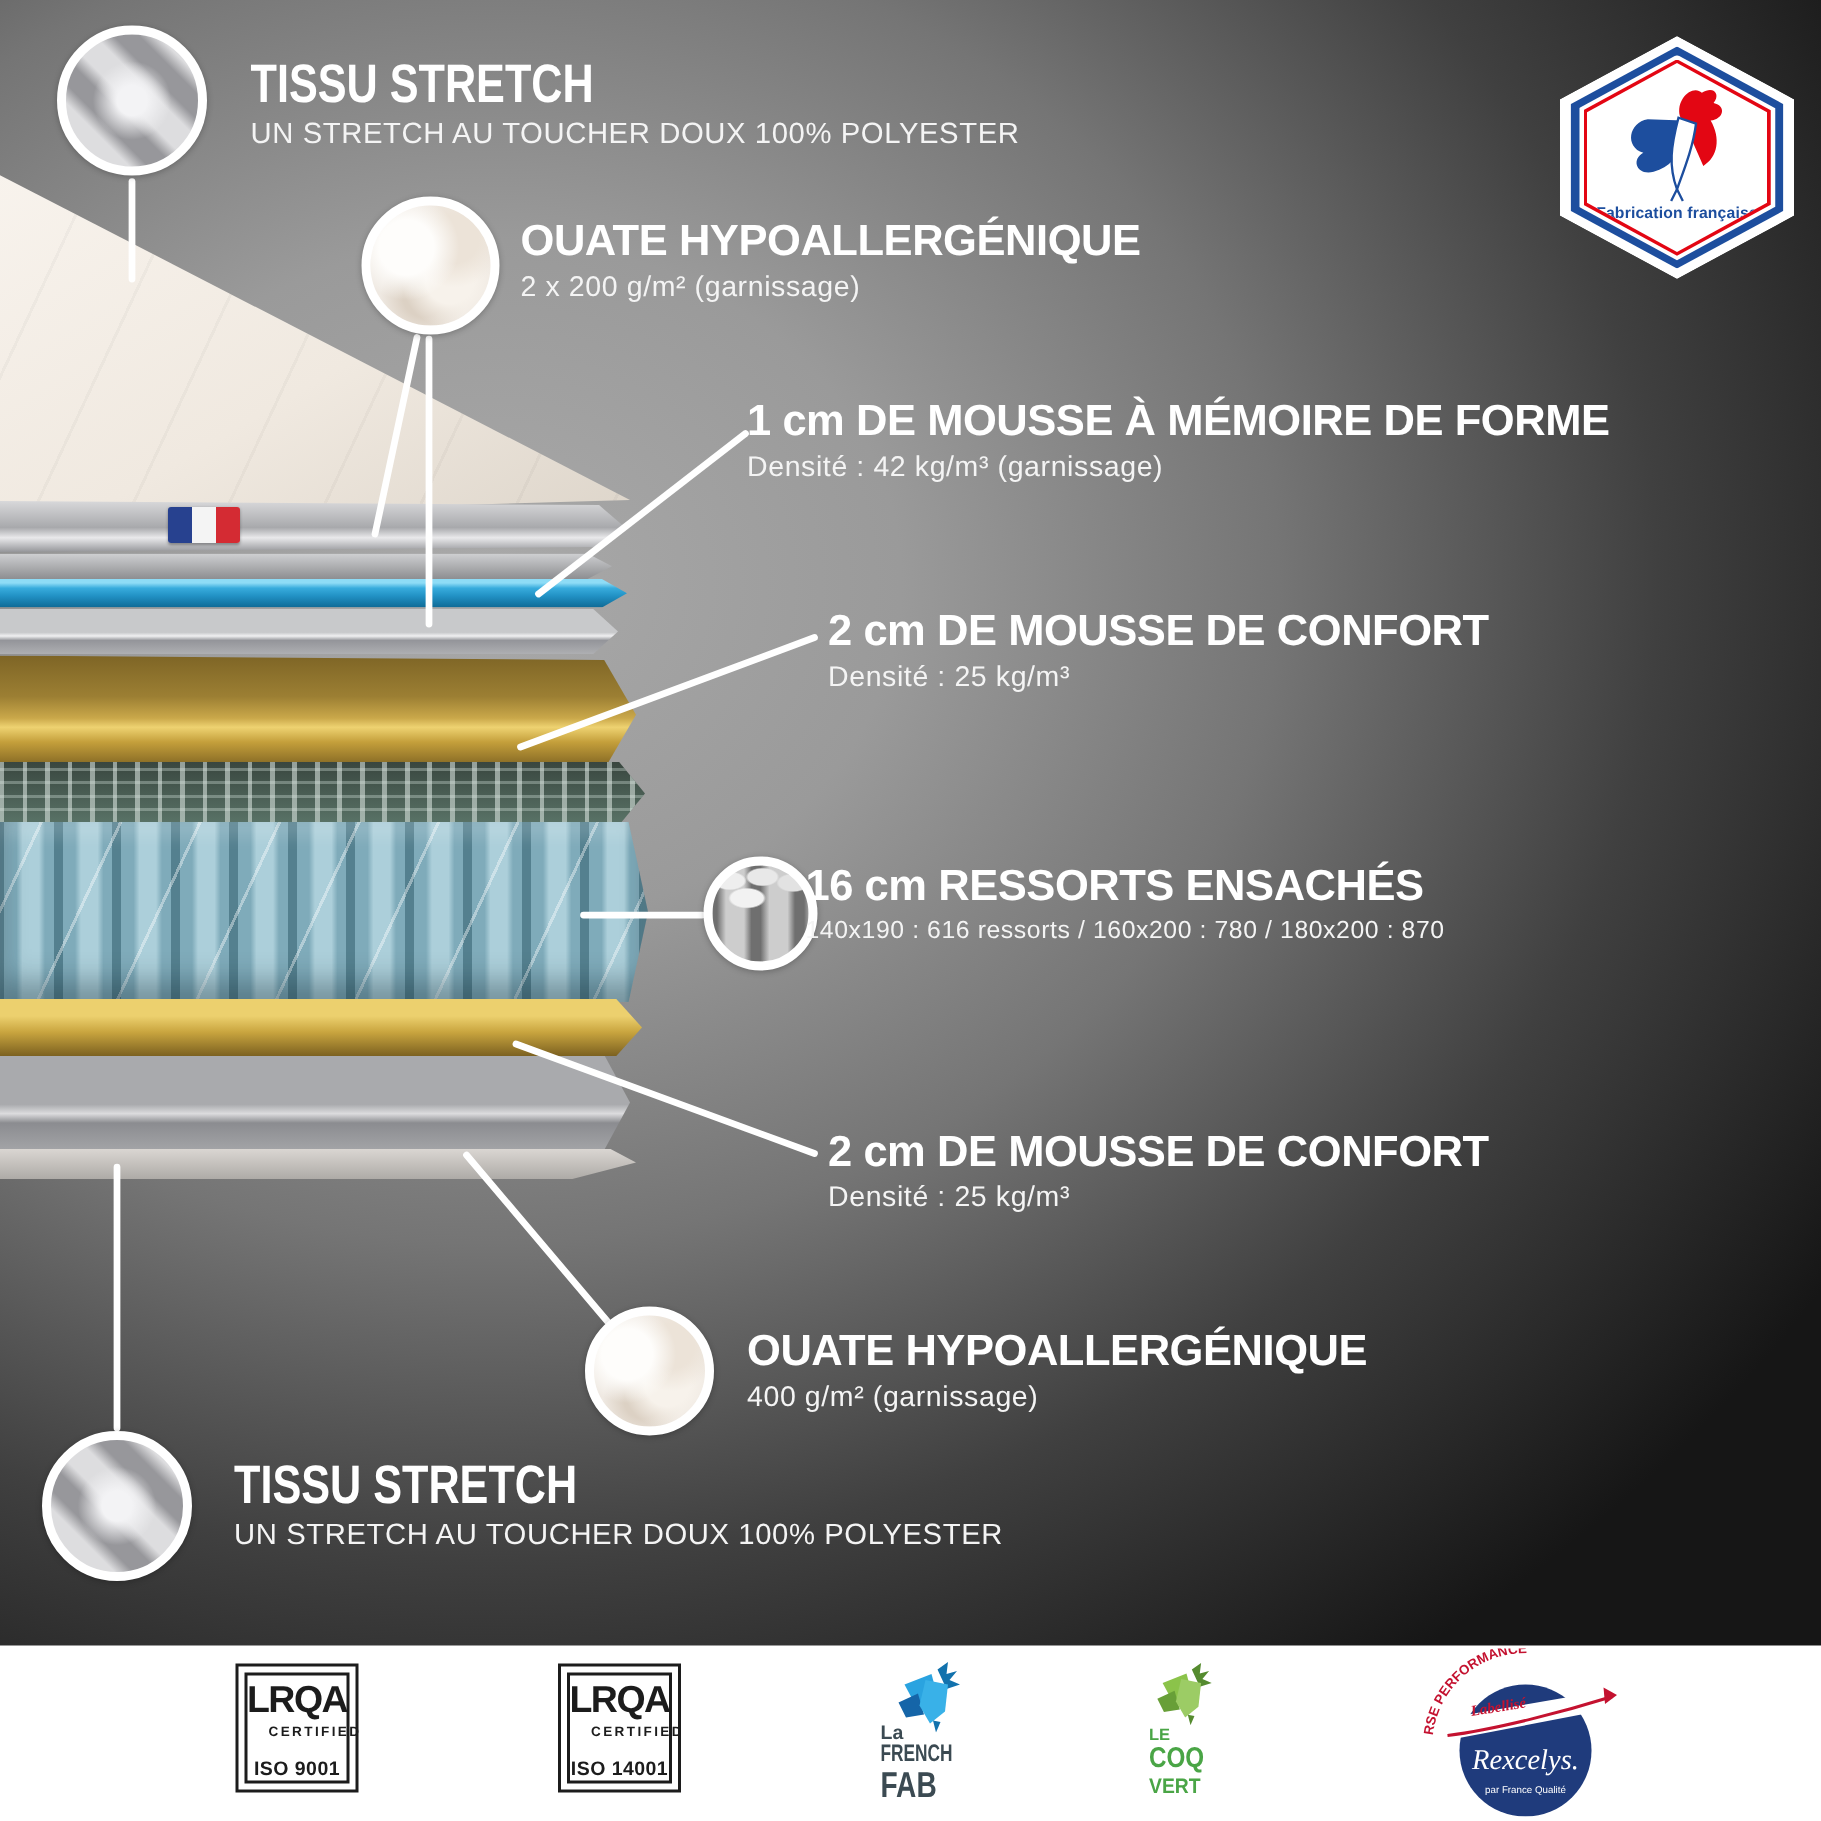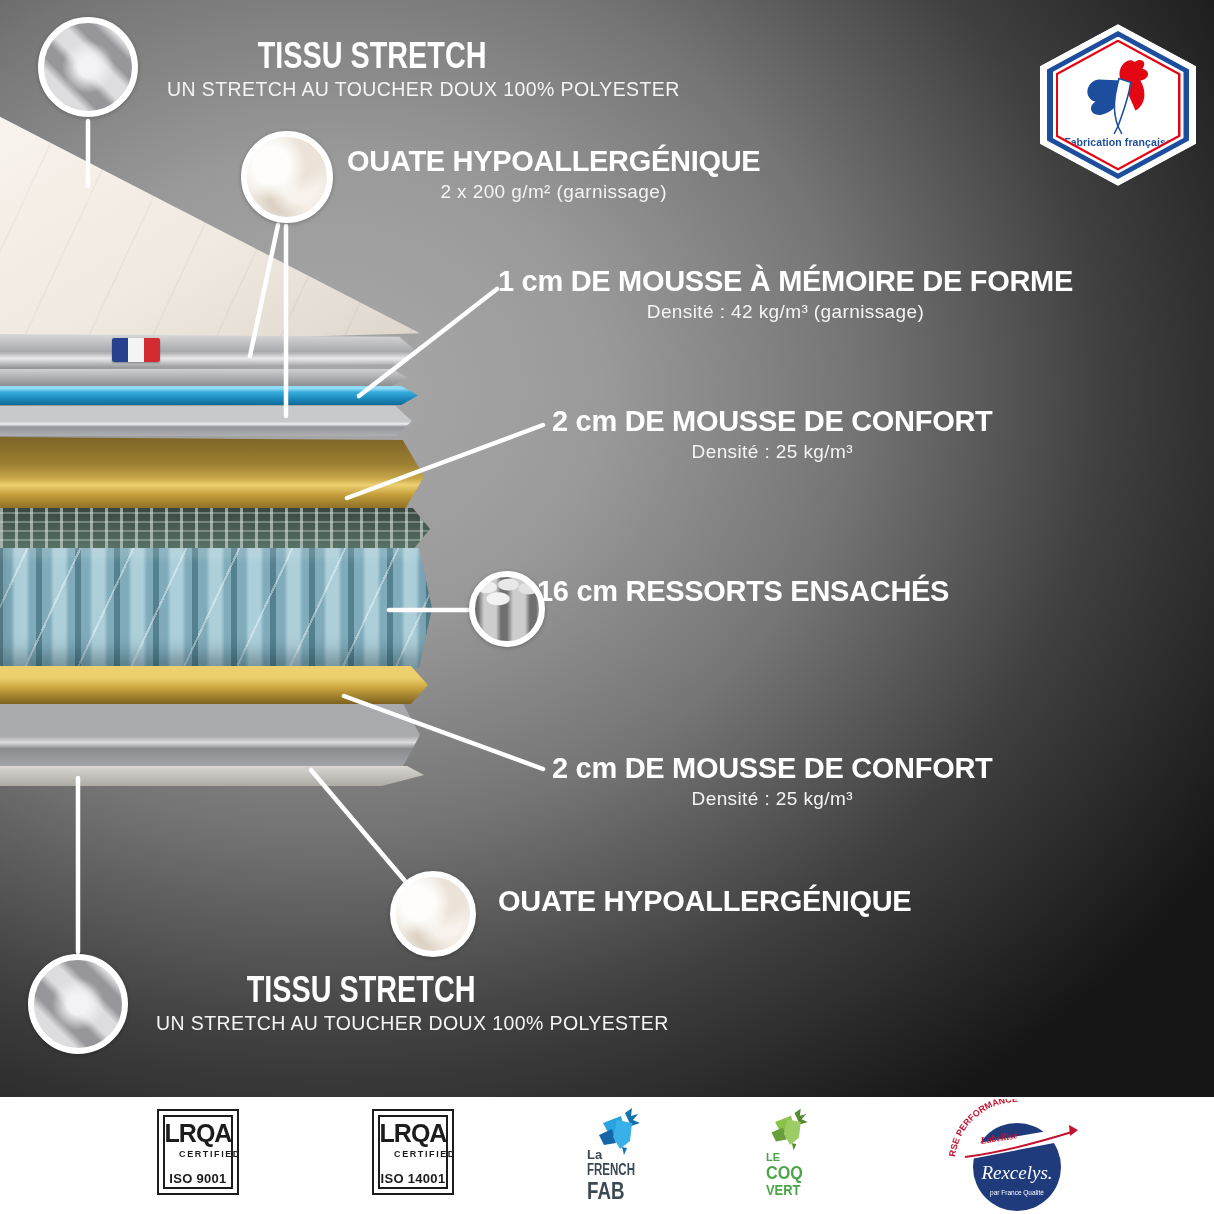--- a/index.html
+++ b/index.html
@@ -91,21 +91,21 @@
     background-color:#b8b8b8;
     background-image:
       radial-gradient(ellipse 16px 9px at 18% 16%, #eeeeee 0 60%, rgba(0,0,0,0) 70%),
       radial-gradient(ellipse 16px 9px at 52% 12%, #e8e8e8 0 60%, rgba(0,0,0,0) 70%),
       radial-gradient(ellipse 16px 9px at 84% 18%, #e2e2e2 0 60%, rgba(0,0,0,0) 70%),
       radial-gradient(ellipse 18px 10px at 36% 34%, #f2f2f2 0 60%, rgba(0,0,0,0) 70%),
       repeating-linear-gradient(90deg,#6f6f6f 0 3px,#cdcdcd 9px 21px,#6f6f6f 26px 29px);
   }
 
   
-  .anno{position:absolute;color:#fff;text-align:center;}
+  .anno{position:absolute;color:#fff;}
   .t{font-weight:bold;font-size:29px;letter-spacing:-.3px;line-height:1.08;white-space:nowrap;}
   .t-cond{font-weight:bold;font-size:36px;line-height:1.0;transform:scaleX(.8);transform-origin:left center;white-space:nowrap;}
   .s{font-weight:400;font-size:19px;letter-spacing:.4px;color:#f4f4f4;margin-top:4px;white-space:nowrap;}
   .s-caps{font-size:19.5px;}
   .s-small{font-size:16.5px;}
 
   
   .hex{position:absolute;clip-path:polygon(50% 0,100% 26%,100% 74%,50% 100%,0 74%,0 26%);}
   .badge{left:1040px;top:24px;width:156px;height:162px;}
   .badge .h-white1{left:0;top:0;right:0;bottom:0;background:#fff;}
@@ -190,27 +190,29 @@
   <div class="anno" style="left:498px;top:266px;">
     <div class="t">1 cm DE MOUSSE À MÉMOIRE DE FORME</div>
     <div class="s">Densité : 42 kg/m³ (garnissage)</div>
   </div>
   <div class="anno" style="left:552px;top:406px;">
     <div class="t">2 cm DE MOUSSE DE CONFORT</div>
     <div class="s">Densité : 25 kg/m³</div>
   </div>
   <div class="anno" style="left:537px;top:576px;">
     <div class="t">16 cm RESSORTS ENSACHÉS</div>
+    <div class="s s-small">140x190 : 616 ressorts / 160x200 : 780 / 180x200 : 870</div>
   </div>
   <div class="anno" style="left:552px;top:753px;">
     <div class="t">2 cm DE MOUSSE DE CONFORT</div>
     <div class="s">Densité : 25 kg/m³</div>
   </div>
   <div class="anno" style="left:498px;top:886px;">
     <div class="t">OUATE HYPOALLERGÉNIQUE</div>
+    <div class="s">400 g/m² (garnissage)</div>
   </div>
   <div class="anno" style="left:156px;top:972px;">
     <div class="t-cond">TISSU STRETCH</div>
     <div class="s s-caps">UN STRETCH AU TOUCHER DOUX 100% POLYESTER</div>
   </div>
 
   <div class="hex badge">
     <div class="hex h-white1"></div>
     <div class="hex h-blue"></div>
     <div class="hex h-white2"></div>

